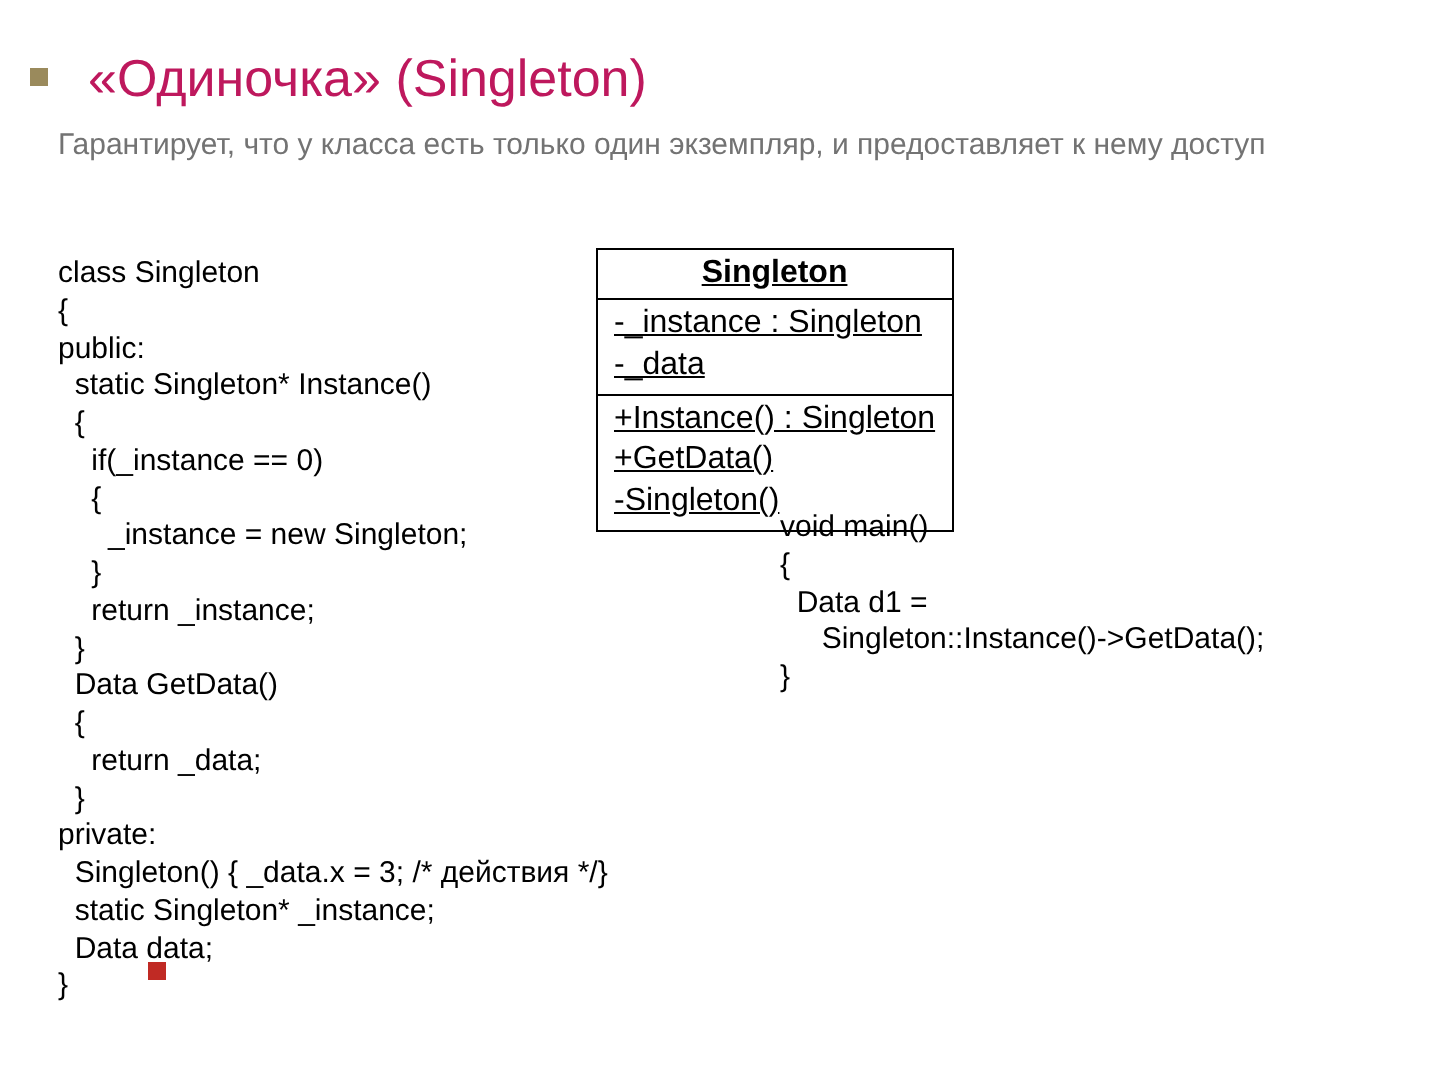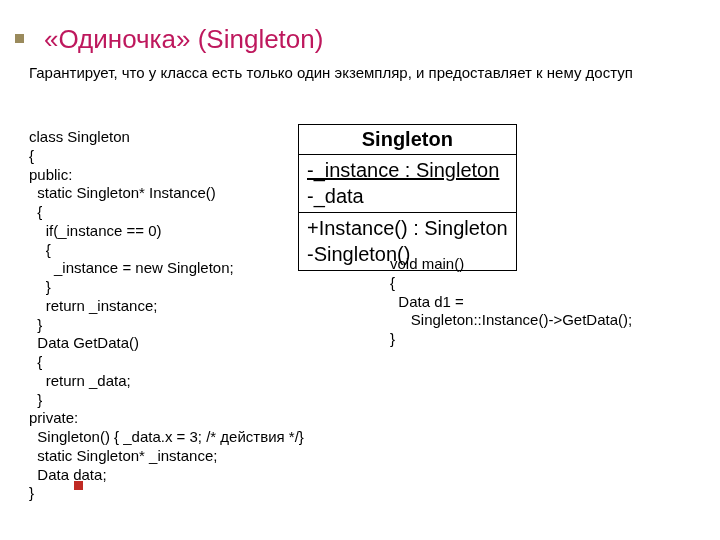--- a/index.html
+++ b/index.html
@@ -28,21 +28,21 @@
     height: 9px;
     background: #9a8a5c;
   }
   .subtitle {
     position: absolute;
     left: 29px;
     top: 63px;
     width: 620px;
     font-size: 15px;
     line-height: 1.3;
-    color: #000000;
+    color: #737373;
   }
   .code-left {
     position: absolute;
     left: 29px;
     top: 128px;
     font-family: Arial, Helvetica, sans-serif;
     font-size: 15px;
     line-height: 1.25;
     white-space: pre;
   }
@@ -53,22 +53,23 @@
     font-family: Arial, Helvetica, sans-serif;
     font-size: 15px;
     line-height: 1.25;
     white-space: pre;
   }
   .uml {
     position: absolute;
     left: 298px;
     top: 124px;
     border: 1.5px solid #000;
-    font-size: 20px;
+    font-size: 16px;
     background: #fff;
+    text-decoration: underline;
   }
   .uml .uml-title {
     text-align: center;
     font-weight: bold;
     padding: 3px 30px;
     border-bottom: 1.5px solid #000;
   }
   .uml .uml-section {
     padding: 2px 8px 3px 8px;
     border-bottom: 1.5px solid #000;
@@ -117,20 +118,21 @@
 }</div>
 
 <div class="uml">
   <div class="uml-title">Singleton</div>
   <div class="uml-section">
     <div><span class="attr-und">-_instance : Singleton</span></div>
     <div>-_data</div>
   </div>
   <div class="uml-section">
     <div>+Instance() : Singleton</div>
+    <div>+GetData()</div>
     <div>-Singleton()</div>
   </div>
 </div>
 
 <div class="code-right">void main()
 {
   Data d1 = 
      Singleton::Instance()-&gt;GetData();
 }</div>
 

